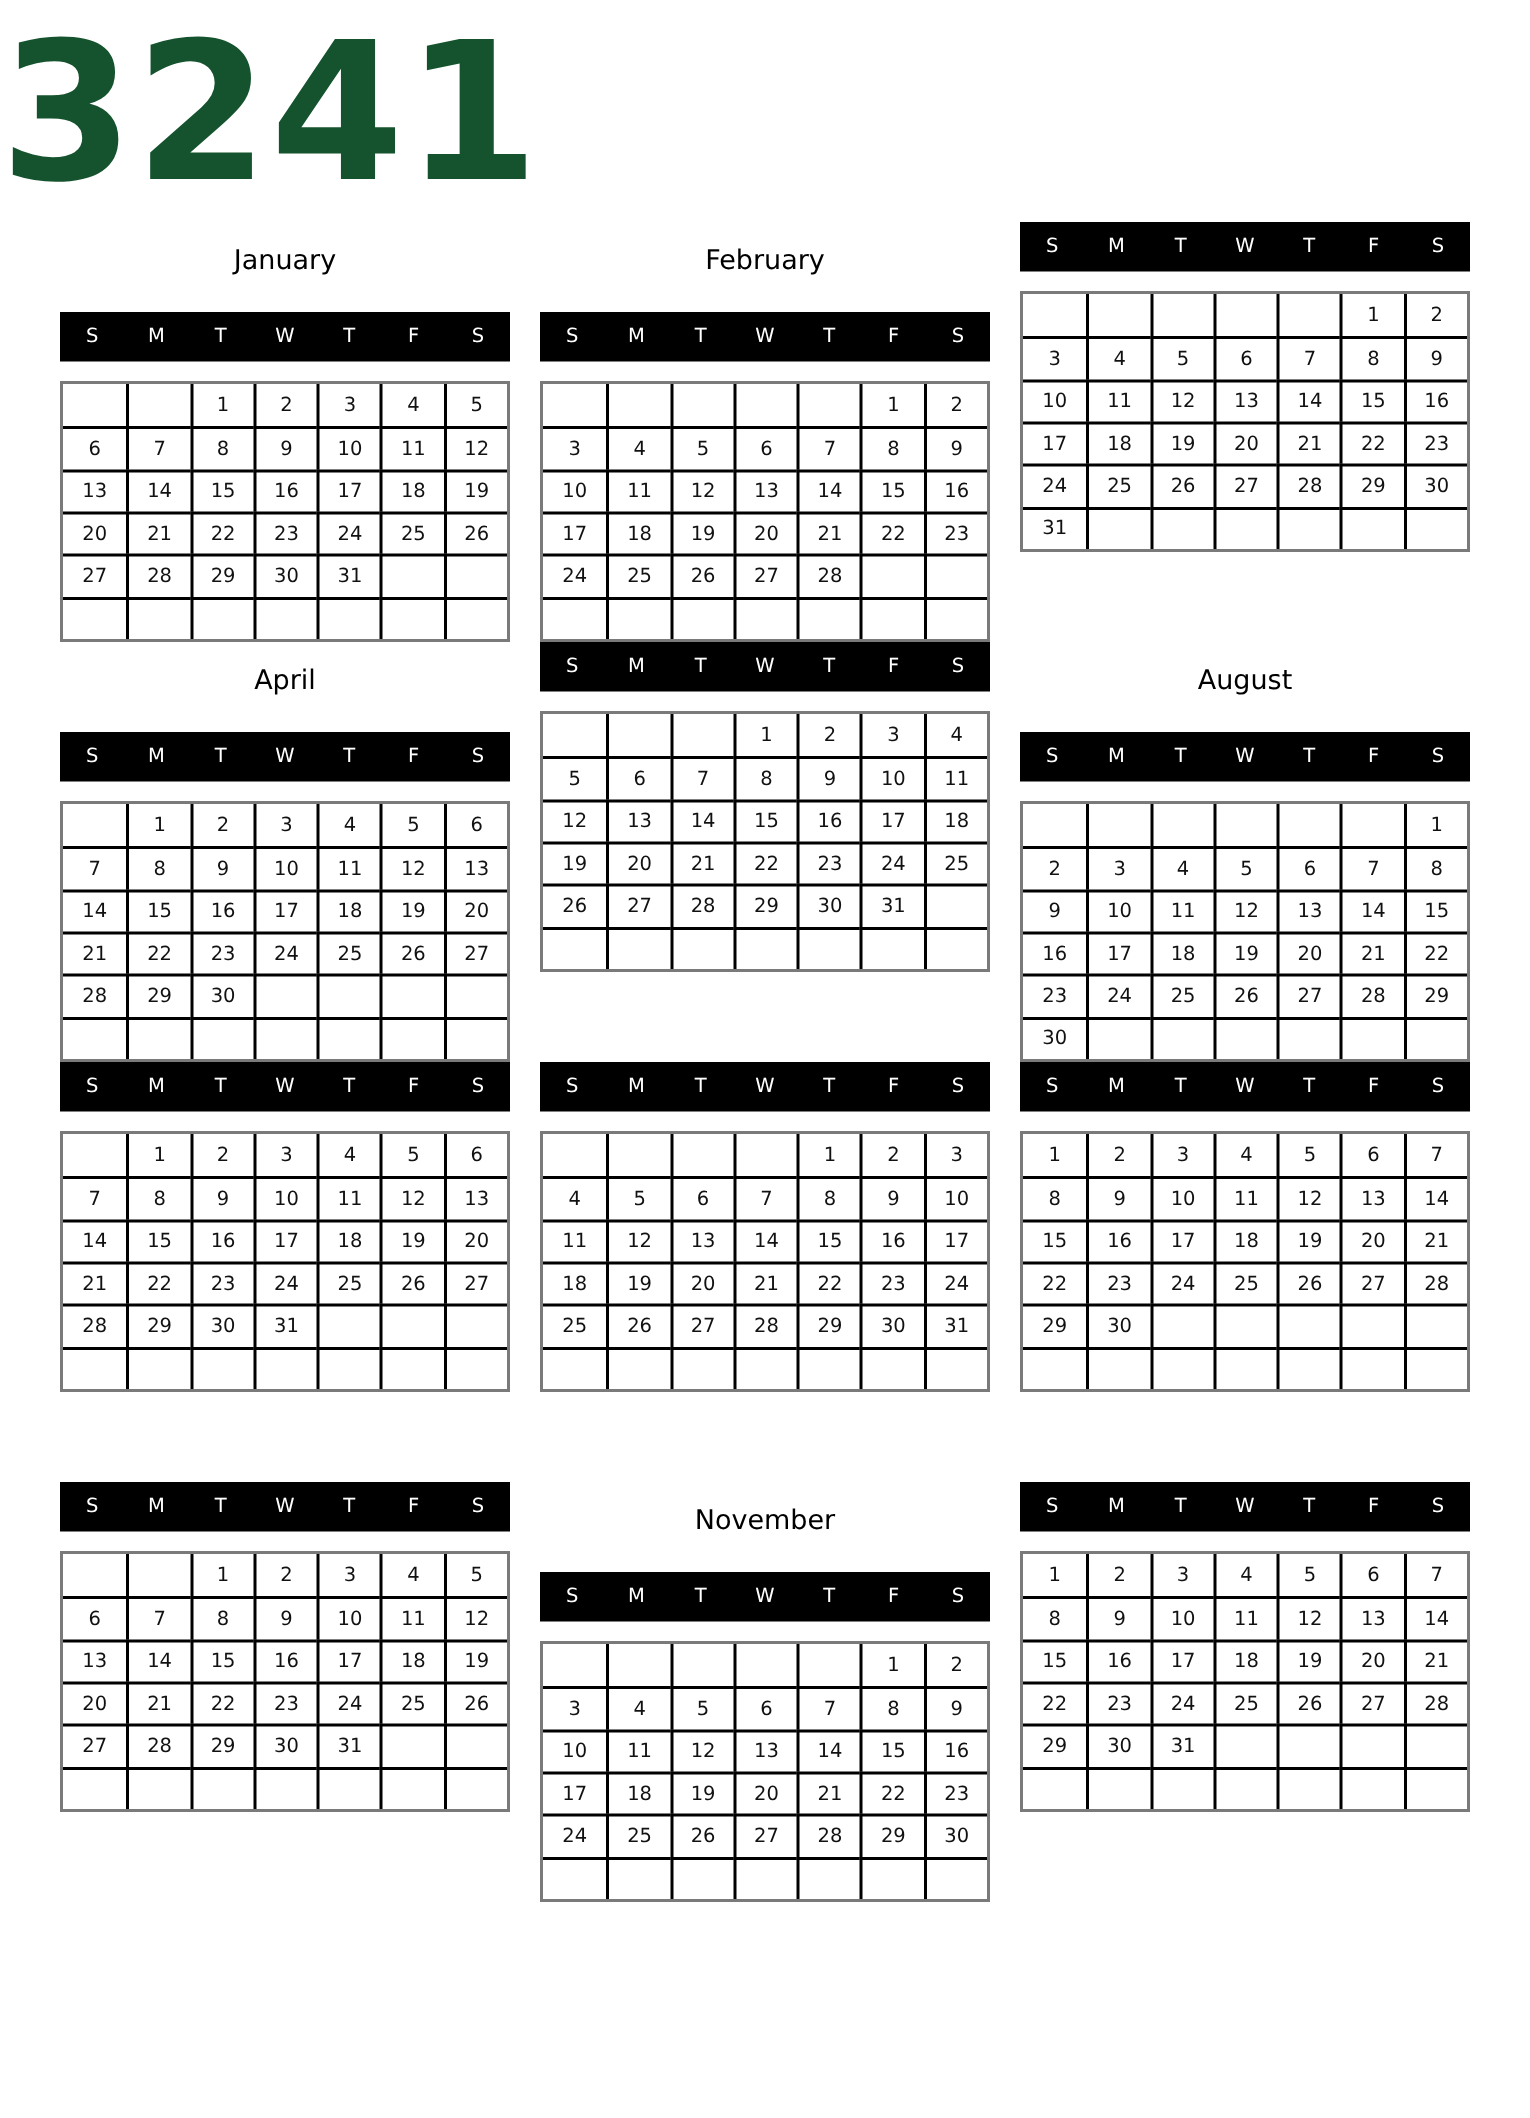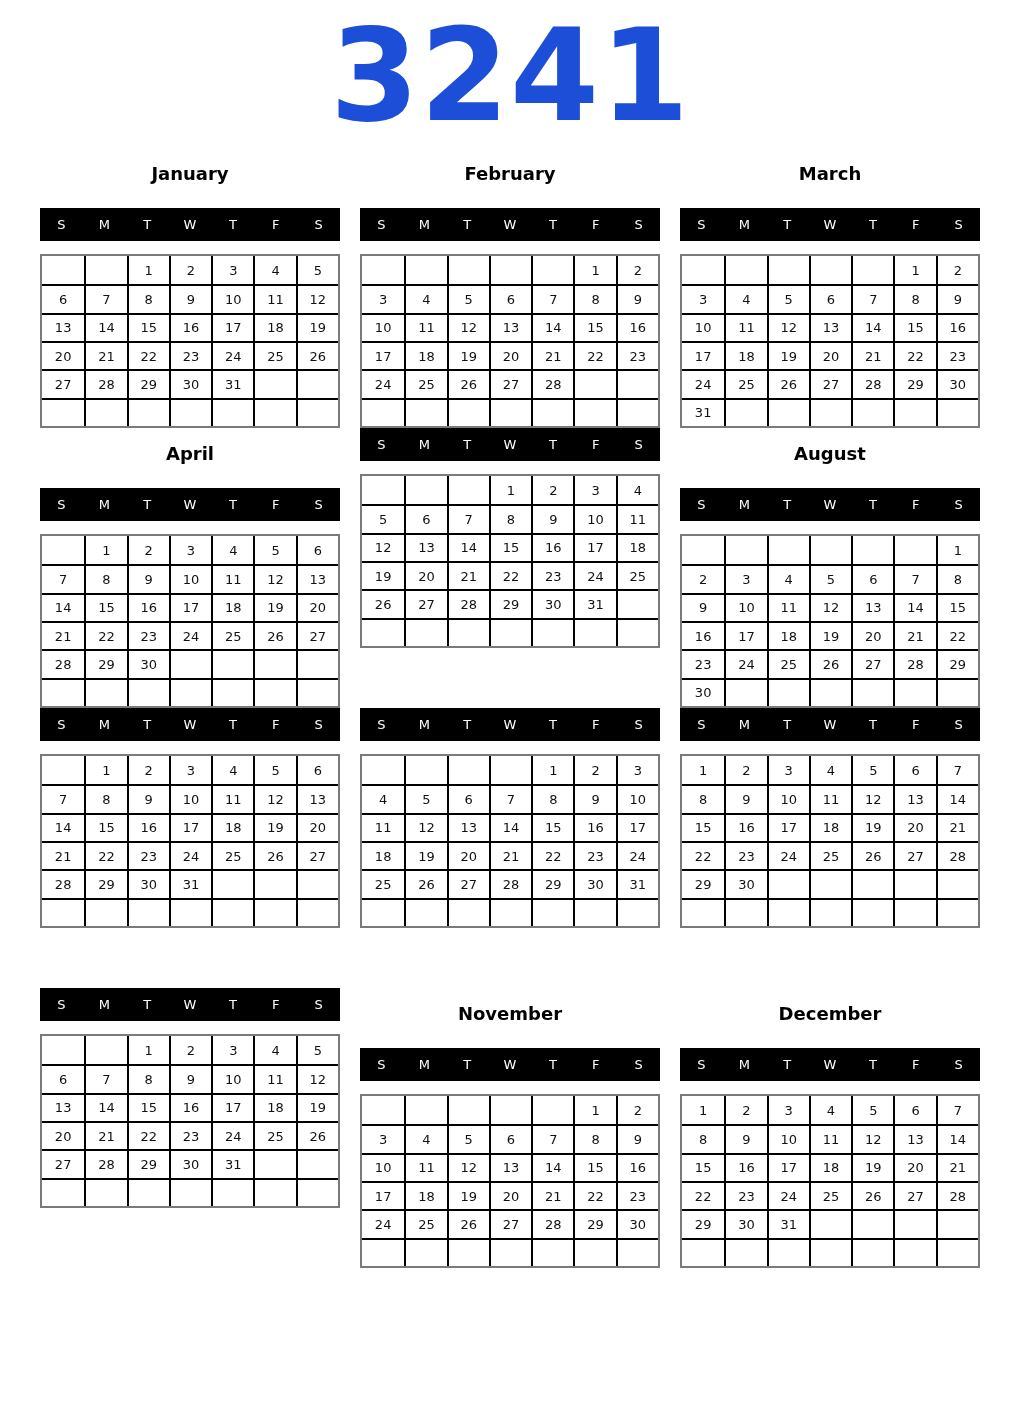--- a/index.html
+++ b/index.html
@@ -10,25 +10,24 @@
   }
   .page {
     position: relative;
     width: 1020px;
     height: 1412px;
     background: #ffffff;
     overflow: hidden;
   }
   .year-title {
     margin: 10px 0 0 0;
-    text-align: center;
     font-size: 128px;
     line-height: 132px;
     font-weight: bold;
-    color: #1d4ed8;
+    color: #14532d;
     letter-spacing: 1px;
   }
   .months {
     display: grid;
     grid-template-columns: repeat(3, 300px);
     column-gap: 20px;
     row-gap: 0;
     padding: 0 40px;
     margin-top: 6px;
   }
@@ -36,21 +35,21 @@
     width: 300px;
     height: 280px;
     box-sizing: border-box;
   }
   .month-title {
     box-sizing: border-box;
     height: 60px;
     padding-top: 15px;
     text-align: center;
     font-size: 18px;
-    font-weight: bold;
+    font-weight: normal;
     color: #000000;
   }
   .weekday-header {
     display: grid;
     grid-template-columns: repeat(7, 1fr);
     height: 33px;
     background: var(--header-bg, #000000);
     color: var(--header-text, #ffffff);
   }
   .weekday-label {
@@ -202,21 +201,20 @@
           <div class="day-cell"></div>
           <div class="day-cell"></div>
           <div class="day-cell"></div>
           <div class="day-cell"></div>
           <div class="day-cell"></div>
           <div class="day-cell"></div>
         </div>
   </div>
 
   <div class="month">
-    <div class="month-title">March</div>
     <div class="weekday-header">
           <span class="weekday-label">S</span>
           <span class="weekday-label">M</span>
           <span class="weekday-label">T</span>
           <span class="weekday-label">W</span>
           <span class="weekday-label">T</span>
           <span class="weekday-label">F</span>
           <span class="weekday-label">S</span>
         </div>
     <div class="gap"></div>
@@ -719,21 +717,20 @@
           <div class="day-cell"></div>
           <div class="day-cell"></div>
           <div class="day-cell"></div>
           <div class="day-cell"></div>
           <div class="day-cell"></div>
           <div class="day-cell"></div>
         </div>
   </div>
 
   <div class="month">
-    <div class="month-title">December</div>
     <div class="weekday-header">
           <span class="weekday-label">S</span>
           <span class="weekday-label">M</span>
           <span class="weekday-label">T</span>
           <span class="weekday-label">W</span>
           <span class="weekday-label">T</span>
           <span class="weekday-label">F</span>
           <span class="weekday-label">S</span>
         </div>
     <div class="gap"></div>

